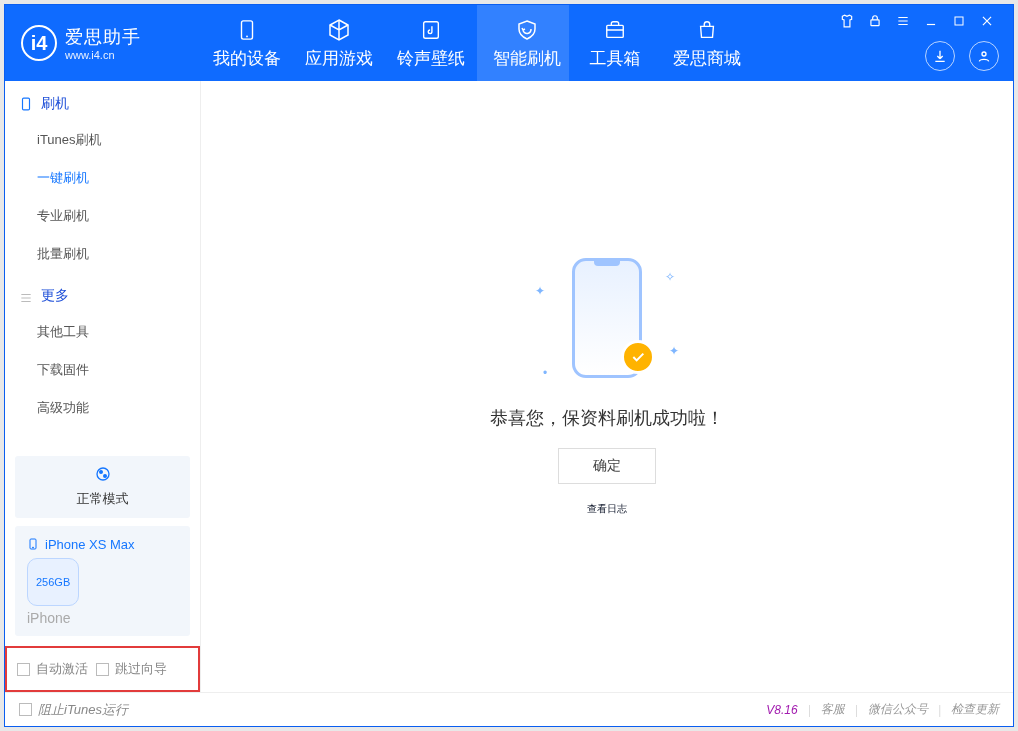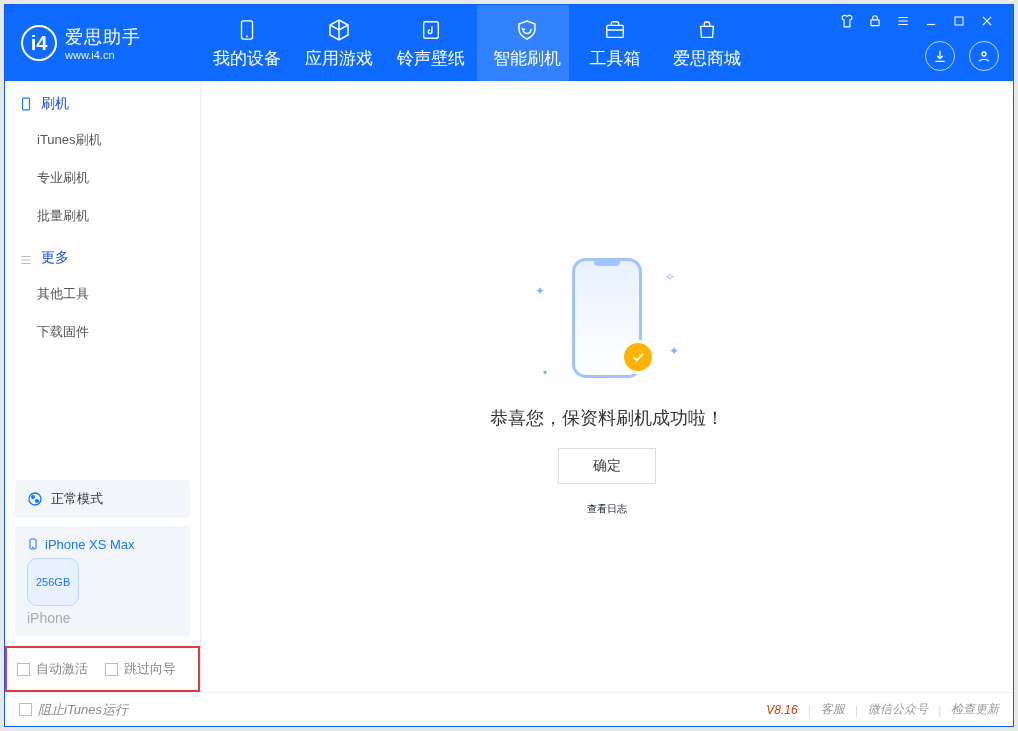--- a/index.html
+++ b/index.html
@@ -28,27 +28,27 @@
   
   .body { flex: 1; display: flex; min-height: 0; }
   .sidebar { width: 196px; border-right: 1px solid #eee; display: flex; flex-direction: column; }
 
   .side-section-header { display: flex; align-items: flex-end; gap: 8px; padding: 14px 14px 8px 14px; font-size: 14px; color: #1d4ed8; font-weight: 500; }
   .side-items { }
   .side-item { padding: 10px 10px 10px 32px; font-size: 13px; color: #555; cursor: pointer; }
   .side-item.active { color: #1677ff; }
 
   .side-lower { margin-top: auto; padding: 10px; }
-  .mode-card { background: #f2f6fb; border-radius: 3px; padding: 10px 12px; display: flex; align-items: center; gap: 8px; font-size: 13px; color: #333; margin-bottom: 8px; }
+  .mode-card { background: #f2f6fb; border-radius: 3px; padding: 10px 12px; display: flex; align-items: center; gap: 8px; font-size: 13px; color: #333; margin-bottom: 8px; flex-direction: column; }
   .device-card { background: #f2f6fb; border-radius: 3px; padding: 10px 12px; font-size: 13px; color: #333; }
   .device-card .devname { color: #1677ff; font-weight: 500; display: flex; align-items: center; gap: 6px; }
   .storage-pill { display: inline-block; margin-top: 6px; font-size: 11px; color: #1677ff; border: 1px solid #bcd6ff; border-radius: 10px; padding: 17px 8px; background: #e8f1ff; }
   .devtype { font-size: 14px; color: #aaa; margin-top: 4px; }
 
-  .redbox { border: 2px solid #e23b3b; padding: 12px 10px; display: flex; gap: 17px; align-items: center; }
+  .redbox { border: 2px solid #e23b3b; padding: 12px 10px; display: flex; gap: 8px; align-items: center; }
   .cb-row { display: flex; align-items: center; gap: 6px; font-size: 13px; color: #888; }
   .cb { width: 13px; height: 13px; border: 1px solid #bbb; background: #fff; display: inline-block; }
 
   
   .main { flex: 1; display: flex; flex-direction: column; align-items: center; justify-content: center; gap: 18px; position: relative; }
   .illus { position: relative; width: 180px; height: 130px; }
   .phone-shape { width: 70px; height: 120px; border: 3px solid #9fc4ff; border-radius: 14px; position: absolute; left: 50%; top: 0; transform: translateX(-50%); background: linear-gradient(#e8f1ff,#fff); }
   .phone-notch { width: 26px; height: 5px; background: #9fc4ff; border-radius: 0 0 4px 4px; position: absolute; top: 0; left: 50%; transform: translateX(-50%); }
   .check-badge { width: 34px; height: 34px; background: #ffb300; border-radius: 50%; border: 3px solid #fff; position: absolute; right: 42px; bottom: 14px; display: flex; align-items: center; justify-content: center; color: #fff; }
   .spark { position: absolute; font-size: 12px; color: #7fb6ff; }
@@ -58,21 +58,21 @@
   .success-msg { font-size: 18px; color: #333; }
   .ok-btn { border: 1px solid #ddd; background: #fff; padding: 8px 34px; font-size: 14px; color: #444; cursor: pointer; }
   .log-link { font-size: 10px; color: #0f172a; cursor: pointer; }
 
   
   .statusbar { height: 34px; border-top: 1px solid #eee; display: flex; align-items: center; padding: 0 14px; font-size: 12px; color: #999; font-style: italic; }
   .statusbar .sb-left { display: flex; align-items: center; gap: 6px; }
   .statusbar .sb-right { margin-left: auto; display: flex; align-items: center; gap: 10px; }
   .sb-divider { color: #ddd; }
   .sb-link { cursor: pointer; }
-  .version { color: #c2410c; }
+  .version { color: #a21caf; }
 
   svg { display: block; }
 </style>
 </head>
 <body>
 
 <div class="window">
 
   <div class="header">
     <div class="titlebar-ctrls">
@@ -195,35 +195,37 @@
       <div class="side-section-header">
         <span>
             <svg width="14" height="18" viewBox="0 0 24 24" fill="none" stroke="#1677ff" stroke-width="2">
               <rect x="6" y="2" width="12" height="20" rx="2"></rect>
             </svg>
           </span>
         <span>刷机</span>
       </div>
       <div class="side-items">
         <div class="side-item">iTunes刷机</div>
+        <div class="side-item active">一键刷机</div>
         <div class="side-item">专业刷机</div>
         <div class="side-item">批量刷机</div>
       </div>
 
       <div class="side-section-header">
         <span>
             <svg width="14" height="14" viewBox="0 0 24 24" stroke="#bbb" stroke-width="2">
               <path d="M4 6h16M4 12h16M4 18h16"></path>
             </svg>
           </span>
         <span>更多</span>
       </div>
       <div class="side-items">
         <div class="side-item">其他工具</div>
         <div class="side-item">下载固件</div>
+        <div class="side-item">高级功能</div>
       </div>
 
       <div class="side-lower">
         <div class="mode-card">
           <span>
               <svg width="16" height="16" viewBox="0 0 24 24" fill="none" stroke="#1677ff" stroke-width="2">
                 <circle cx="12" cy="12" r="9"></circle>
                 <circle cx="9" cy="9" r="2" fill="#1677ff"></circle>
                 <circle cx="15" cy="15" r="2" fill="#1677ff"></circle>
               </svg>

